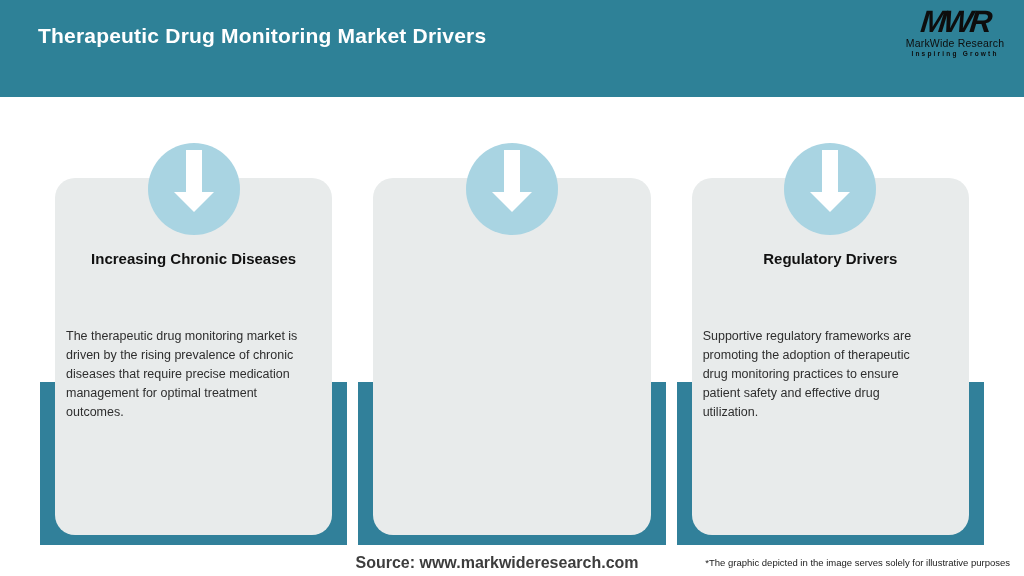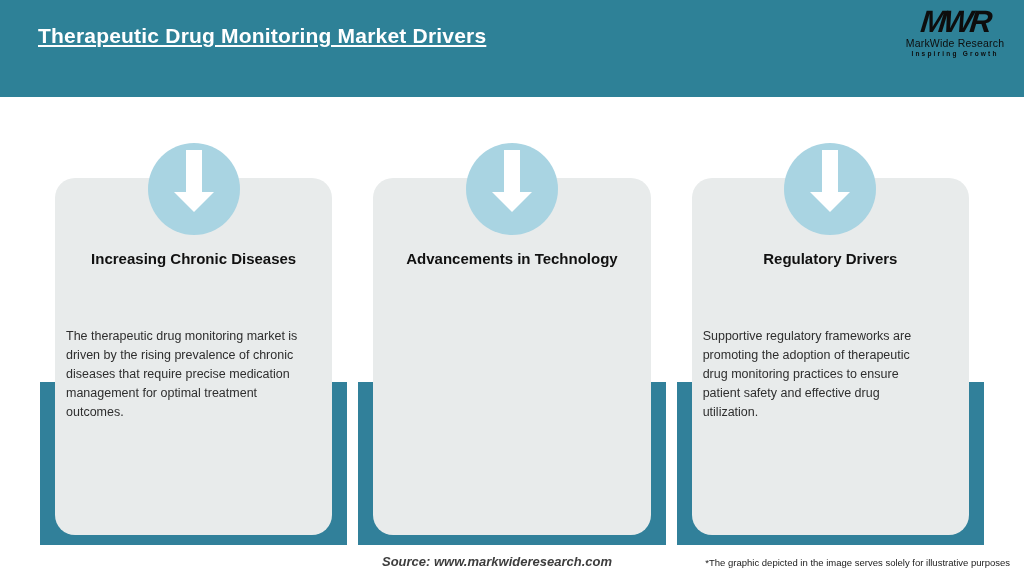--- a/index.html
+++ b/index.html
@@ -7,21 +7,21 @@
     position:relative;width:1024px;height:576px;overflow:hidden;
     font-family:"Liberation Sans",sans-serif;background:#ffffff;
   }
   
   .header{
     position:absolute;left:0;top:0;width:1024px;height:97px;
     background:#2E8197;
   }
   .header-title{
     position:absolute;left:38px;top:24px;
-    color:#ffffff;font-size:21px;font-weight:bold;letter-spacing:0.2px;text-decoration:underline;
+    color:#ffffff;font-size:21px;font-weight:bold;letter-spacing:0.2px;
   }
   .logo{
     position:absolute;right:14px;top:6px;width:110px;text-align:center;color:#0d0d0d;
   }
   .logo-monogram{
     font-size:31px;font-weight:900;font-style:italic;letter-spacing:-3px;
     transform:skewX(-6deg);line-height:32px;
   }
   .logo-name{font-size:10.5px;font-weight:normal;letter-spacing:0.2px;line-height:11px;}
   .logo-tagline{font-size:6.5px;font-weight:bold;letter-spacing:2.2px;line-height:9px;}
@@ -49,21 +49,21 @@
     white-space:pre-line;
   }
   .circle{
     position:absolute;top:0;left:calc(50% - 46px);width:92px;height:92px;
     border-radius:50%;background:#A9D4E2;
   }
   .circle svg{position:absolute;left:0;top:0;}
   
   .footer-source{
     position:absolute;left:497px;top:554px;transform:translateX(-50%);
-    font-size:13px;font-weight:bold;color:#3d3d3d;white-space:nowrap;font-style:italic;
+    font-size:16px;font-weight:bold;color:#3d3d3d;white-space:nowrap;
   }
   .footer-disclaimer{
     position:absolute;right:14px;top:557px;
     font-size:9.5px;color:#1a1a1a;white-space:nowrap;text-align:right;
   }
 </style>
 </head>
 <body>
 
 <div id="stage">
@@ -92,21 +92,20 @@
       <div class="circle">
         <svg width="92" height="92" viewBox="0 0 92 92">
           <polygon points="38,7 54,7 54,49 66,49 46,69 26,49 38,49" fill="#ffffff"></polygon>
         </svg>
       </div>
     </div>
 
     <div class="unit">
       <div class="unit-backdrop"></div>
       <div class="card">
-        <div class="card-title">Advancements in Technology</div>
       </div>
       <div class="circle">
         <svg width="92" height="92" viewBox="0 0 92 92">
           <polygon points="38,7 54,7 54,49 66,49 46,69 26,49 38,49" fill="#ffffff"></polygon>
         </svg>
       </div>
     </div>
 
     <div class="unit">
       <div class="unit-backdrop"></div>

